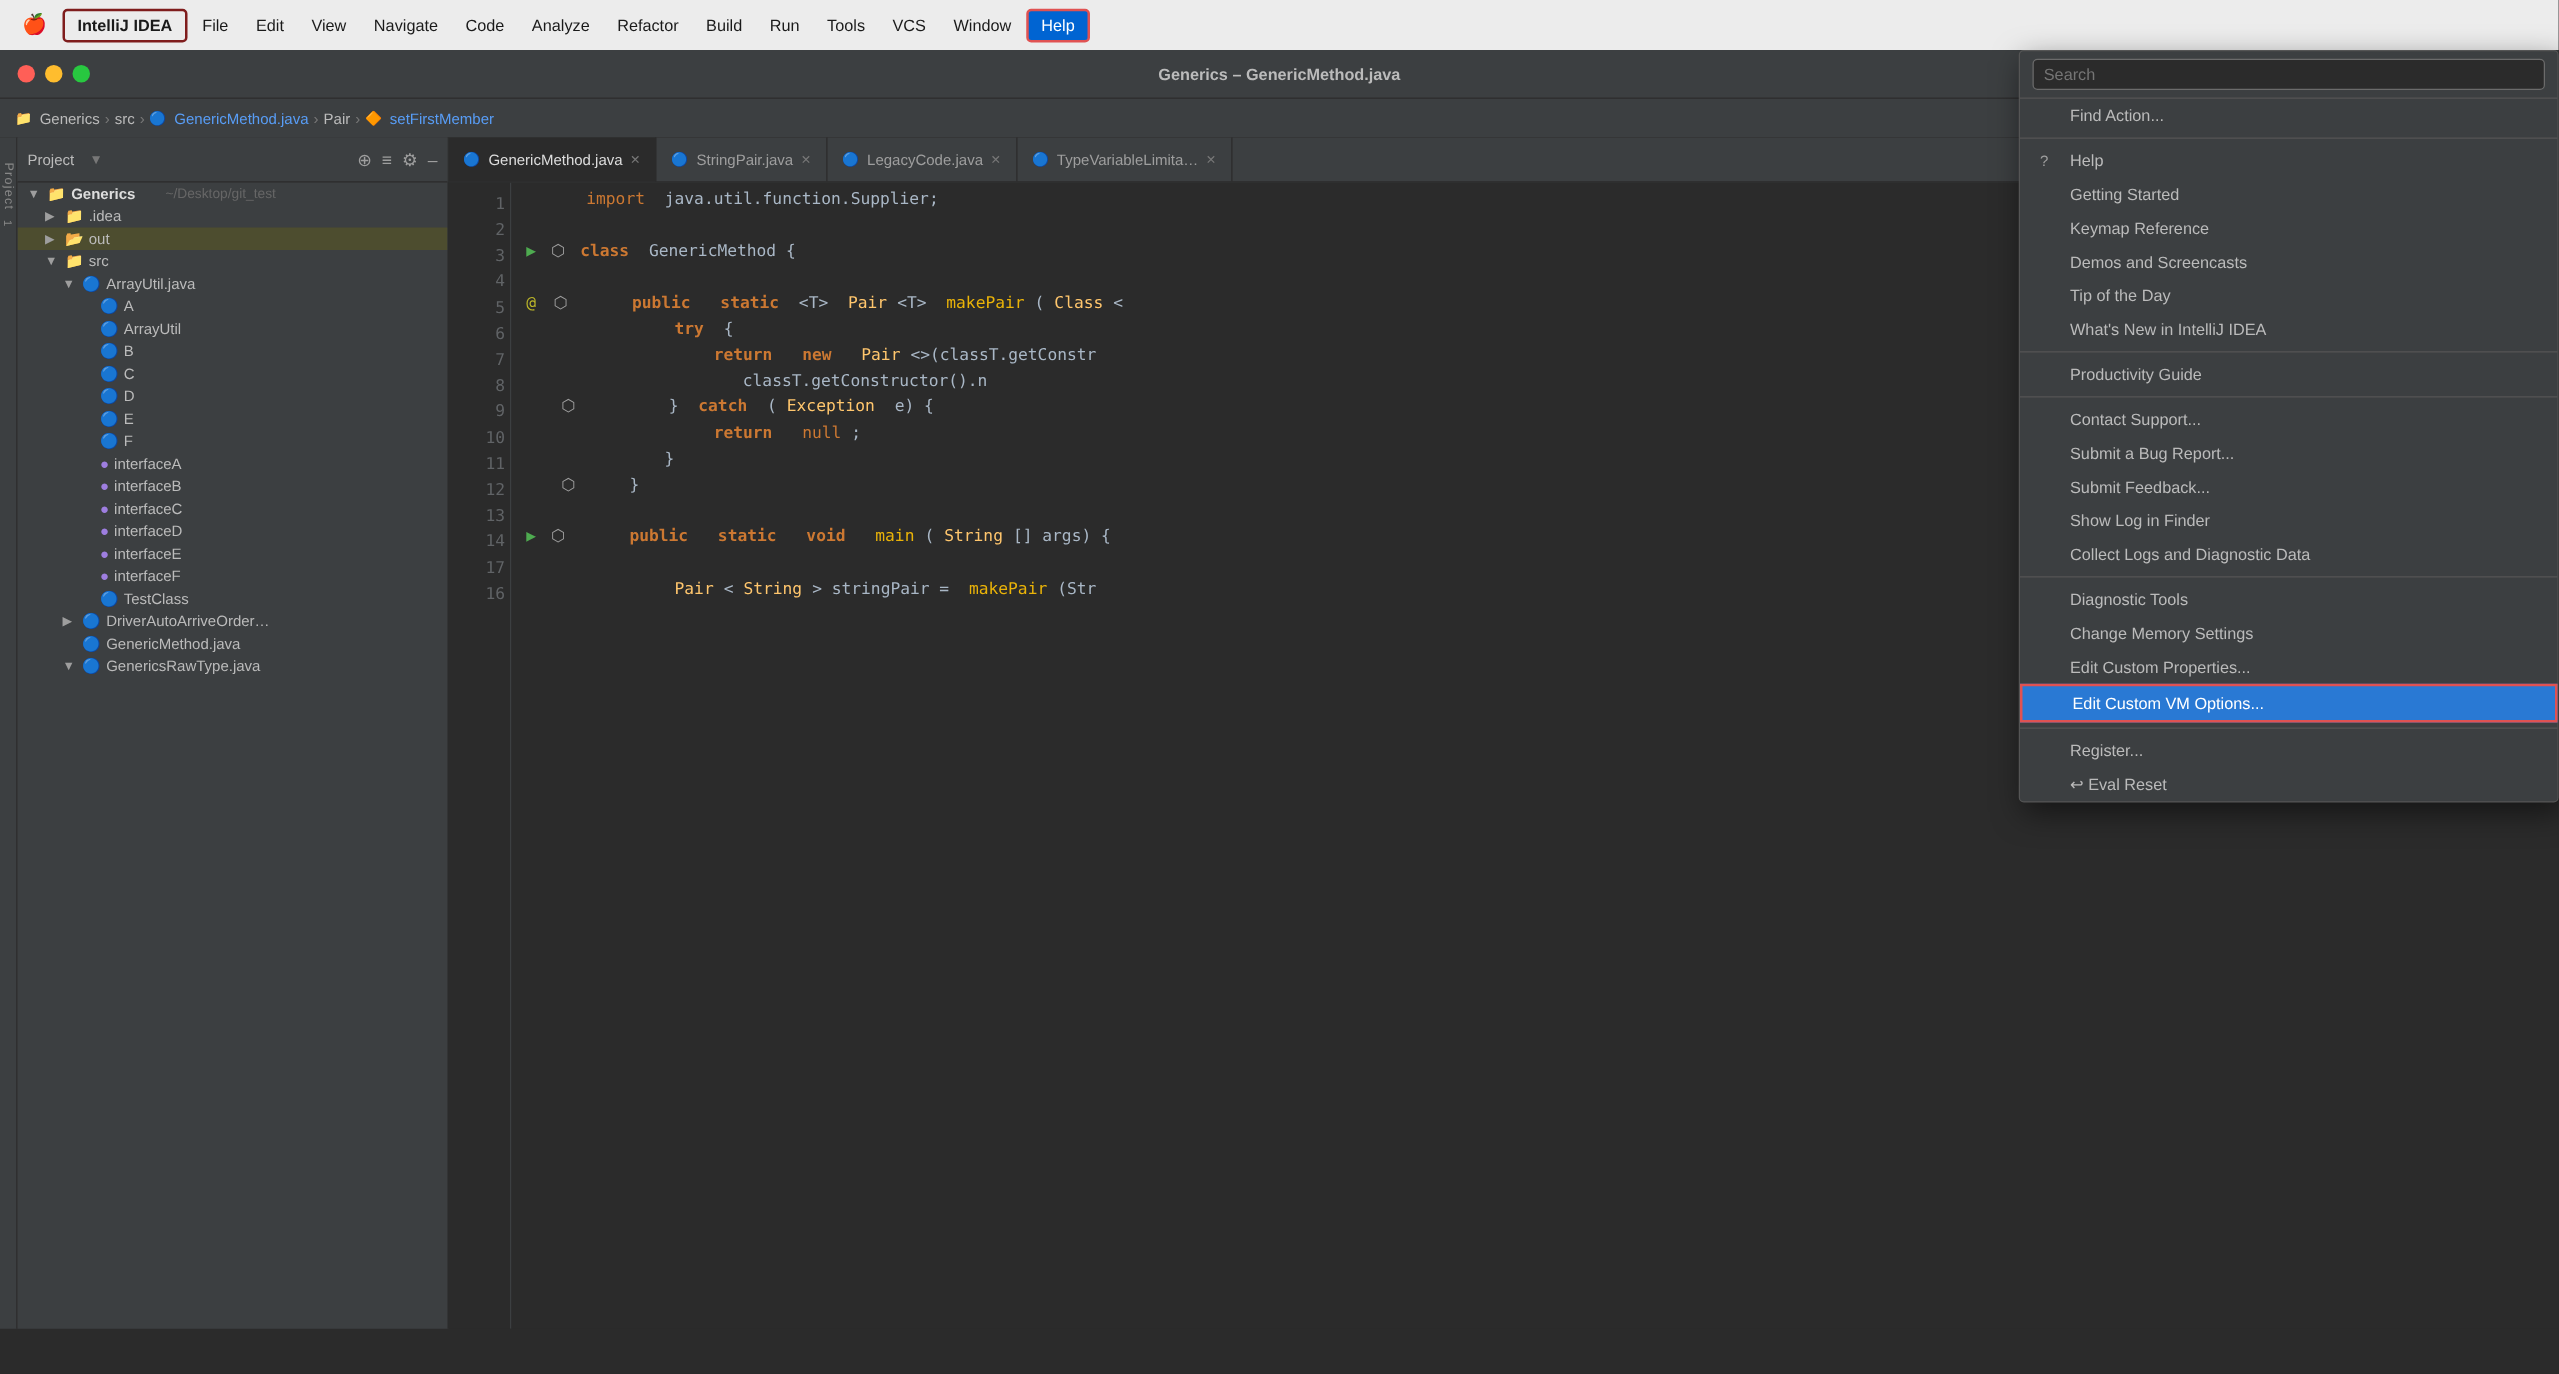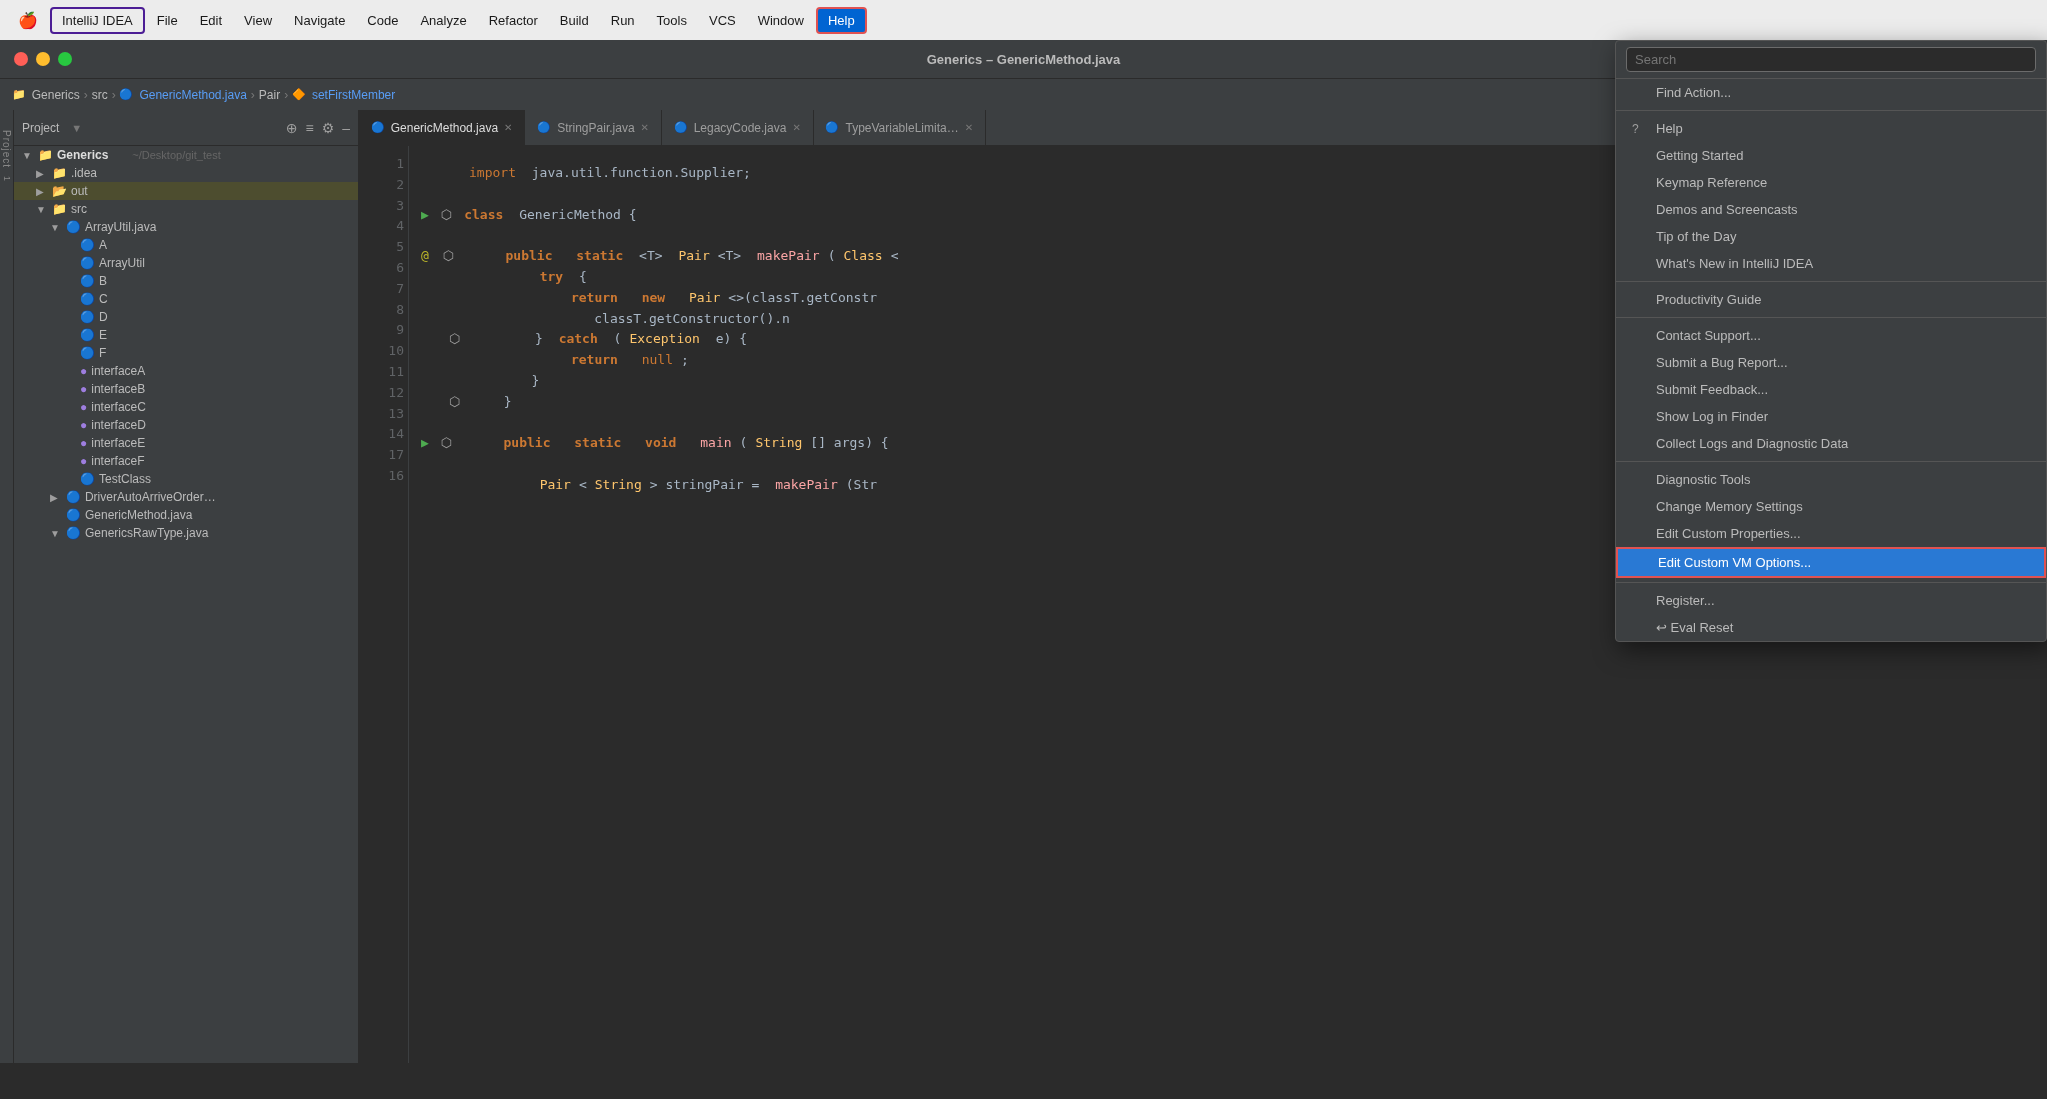--- a/index.html
+++ b/index.html
@@ -29,22 +29,22 @@
       color: #333;
     }
     .menu-item {
       padding: 4px 10px;
       font-size: 13px;
       color: #1a1a1a;
       cursor: pointer;
       border-radius: 4px;
     }
     .menu-item.active-app {
-      font-weight: normal;
-      border: 2px solid #4c1d95;
+      font-weight: bold;
+      border: 2px solid #7f1d1d;
     }
     .menu-item.active-menu {
       border: 2px solid #e05252;
       background: #0064d2;
       color: white;
     }
 
     
     .title-bar {
       background: #3c3f41;
@@ -214,38 +214,38 @@
       text-align: right;
       color: #606366;
       font-size: 13px;
       font-family: 'Menlo', 'Monaco', monospace;
       line-height: 1.6;
       user-select: none;
       border-right: 1px solid #3c3f41;
     }
     .code-content {
       flex: 1;
-      padding: 17px 12px;
+      padding: 4px 12px;
       font-family: 'Menlo', 'Monaco', monospace;
       font-size: 13px;
       line-height: 1.6;
       overflow: hidden;
       position: relative;
     }
     .code-line {
       display: flex;
       align-items: center;
       gap: 8px;
       white-space: pre;
       position: relative;
     }
     .kw { color: #cc7832; font-weight: bold; }
     .kw2 { color: #cc7832; }
     .type { color: #ffc66d; }
-    .method { color: #fca5a5; }
+    .method { color: #eab308; }
     .plain { color: #a9b7c6; }
     .annotation { color: #bbb529; }
     .import-kw { color: #cc7832; }
 
     
     .help-dropdown {
       position: absolute;
       top: 40px;
       right: 0;
       width: 432px;

